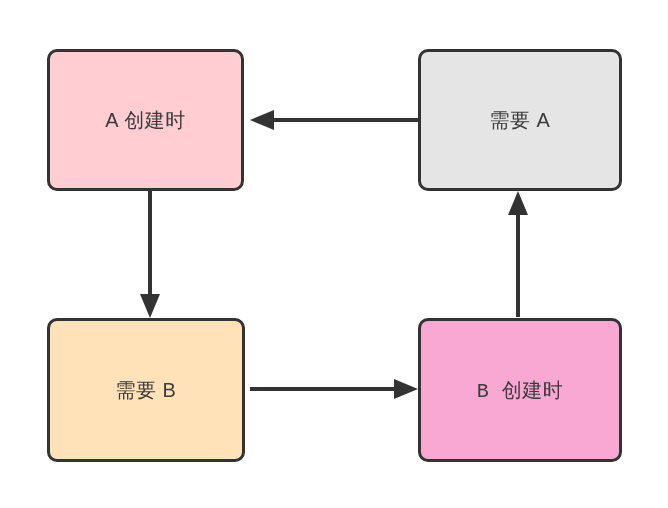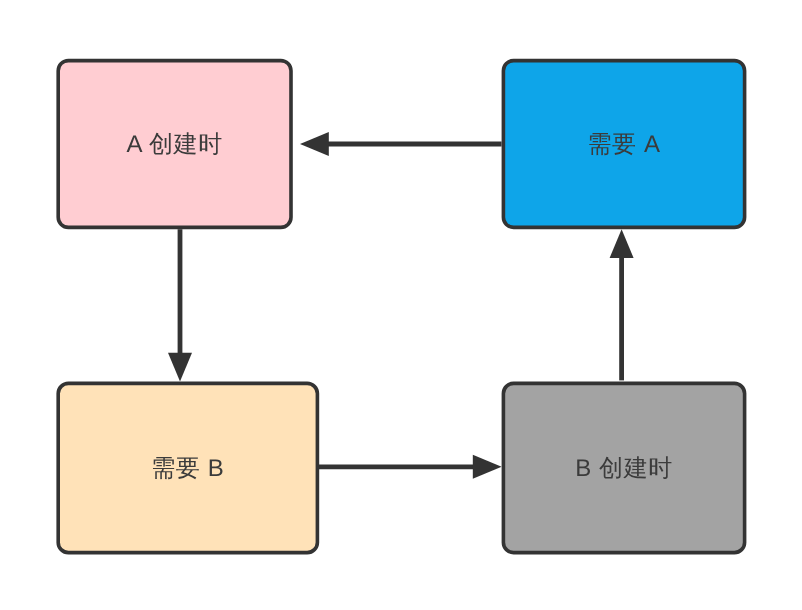--- a/index.html
+++ b/index.html
@@ -37,21 +37,21 @@
     justify-content: center;
   }
   .node-label {
     font-size: 20px;
     color: #3b3b3b;
     letter-spacing: 0.5px;
     white-space: nowrap;
   }
   .node-a-created { left: 47px;  top: 49px;  width: 197px; height: 142px; }
   .node-needs-a   { left: 418px; top: 49px;  width: 204px; height: 142px; }
-  .node-needs-b   { left: 47px;  top: 318px; width: 219px; height: 144px; }
+  .node-needs-b   { left: 47px;  top: 318px; width: 198px; height: 144px; }
   .node-b-created { left: 418px; top: 318px; width: 204px; height: 144px; }
 </style>
 </head>
 <body>
 
 <div class="canvas" style="background-color: rgb(255, 255, 255);">
 
   <svg class="edges-layer" viewBox="0 0 668 508" xmlns="http://www.w3.org/2000/svg">
 
     <g>
@@ -72,25 +72,25 @@
     <g>
       <line class="edge-line" x1="518" y1="317" x2="518" y2="213" stroke="#333333"></line>
       <polygon points="518,191 508,215 528,215" fill="#333333"></polygon>
     </g>
   </svg>
 
   <div class="node node-a-created" style="background-color: rgb(255, 205, 210); border-color: rgb(51, 51, 51);">
     <span class="node-label" style="color: rgb(59, 59, 59);">A 创建时</span>
   </div>
 
-  <div class="node node-needs-a" style="background-color: #0ea5e9; border-color: rgb(51, 51, 51);">
+  <div class="node node-needs-a" style="background-color: #e5e5e5; border-color: rgb(51, 51, 51);">
     <span class="node-label" style="color: rgb(59, 59, 59);">需要 A</span>
   </div>
 
   <div class="node node-needs-b" style="background-color: rgb(255, 226, 184); border-color: rgb(51, 51, 51);">
     <span class="node-label" style="color: rgb(59, 59, 59);">需要 B</span>
   </div>
 
-  <div class="node node-b-created" style="background-color: #a3a3a3; border-color: rgb(51, 51, 51);">
+  <div class="node node-b-created" style="background-color: #f9a8d4; border-color: rgb(51, 51, 51); font-family: Liberation Mono, monospace;">
     <span class="node-label" style="color: rgb(59, 59, 59);">B 创建时</span>
   </div>
 
 </div>
 
 </body></html>

